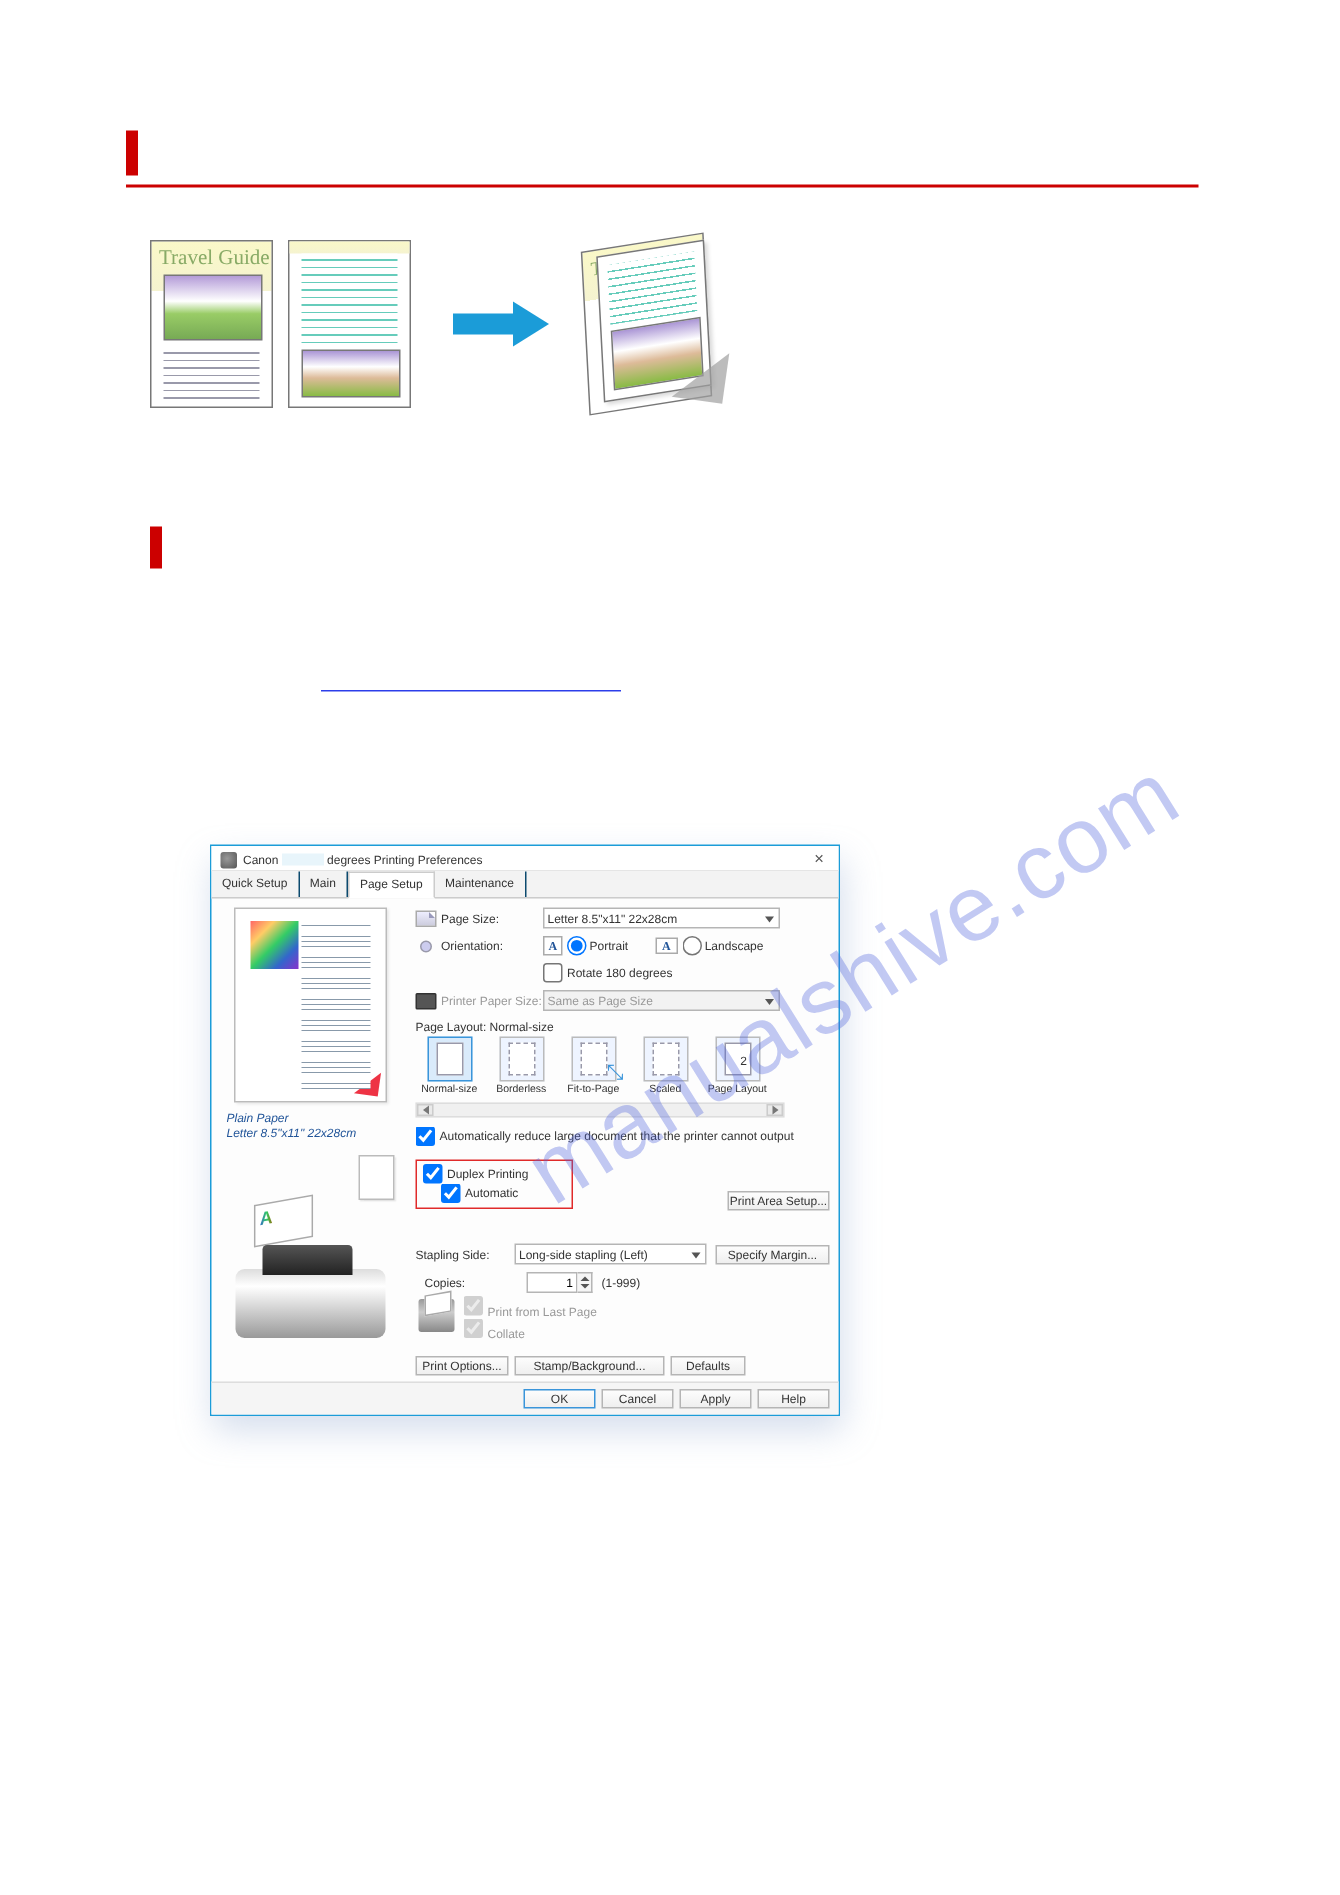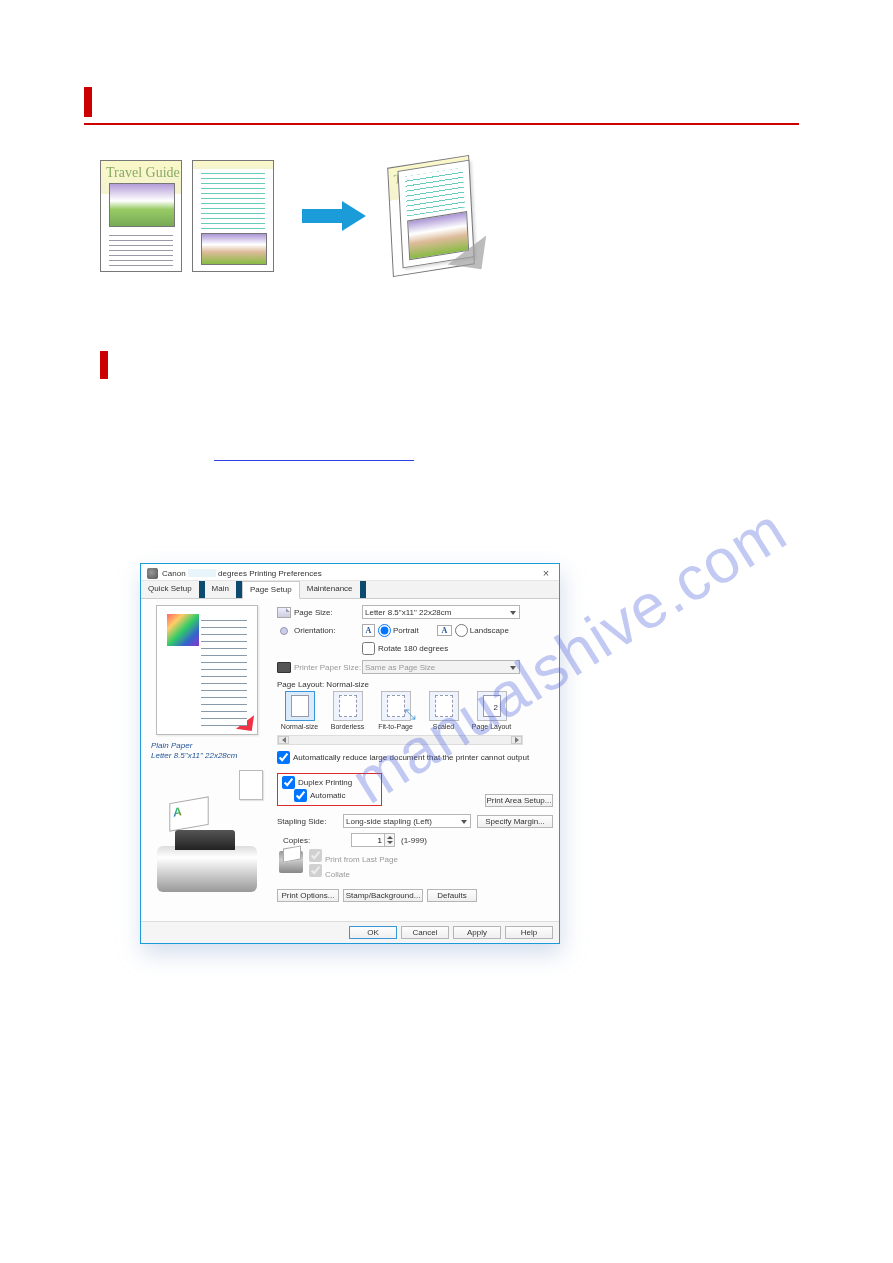--- a/index.html
+++ b/index.html
@@ -61,21 +61,21 @@
     font-family:'Segoe UI',Tahoma,sans-serif;
     font-size:8px;
     color:#333;
   }
   .dlg-titlebar { height:17px; padding:2px 6px 0 6px; display:flex; align-items:center; border-bottom:1px solid #e5e5e5; background:#fff; }
   .dlg-titlebar .printer-ico { width:11px; height:11px; border-radius:2px; background:radial-gradient(circle at 40% 40%, #999, #555); margin-right:4px; }
   .dlg-titlebar .ttl { flex:1; font-size:8px; }
   .dlg-titlebar .x { width:14px; text-align:center; color:#555; font-size:11px; line-height:11px; cursor:pointer; }
 
   .tabs { height:18px; display:flex; border-bottom:1px solid #ccc; background:#f3f3f3; }
-  .tab { padding:3px 7px 0 7px; font-size:8px; color:#333; border-right:6px solid #0c4a6e; }
+  .tab { padding:3px 7px 0 7px; font-size:8px; color:#333; border-right:1px solid #0c4a6e; }
   .tab.active { background:#fff; border-bottom:1px solid #fff; margin-bottom:-1px; border-top:1px solid #ccc; border-left:1px solid #ccc; border-right:1px solid #ccc; }
 
   .dlg-body { display:flex; height:322px; }
   .left-pane { width:132px; padding:6px; }
   .preview-page { width:102px; height:130px; background:#fff; border:1px solid #bbb; margin:0 auto 6px; position:relative; box-shadow:1px 1px 2px rgba(0,0,0,0.1); }
   .preview-page::before { content:""; position:absolute; top:8px; left:10px; width:32px; height:32px; background:linear-gradient(to bottom right,#f66,#fc6,#3c6,#36c,#83c); }
   .preview-page::after { content:""; position:absolute; top:8px; left:44px; right:10px; height:112px; background:repeating-linear-gradient(#fff,#fff 3px,#89a 3px,#89a 3.5px); }
   .flip-ico { position:absolute; bottom:4px; right:4px; width:20px; height:20px; }
   .flip-ico::before { content:""; position:absolute; width:0; height:0; right:0; bottom:0; border-right:16px solid #e34; border-top:16px solid transparent; transform:rotate(8deg); }
 
@@ -300,21 +300,21 @@
             </div>
           <div class="line">
               <input type="checkbox" checked="" style="">
               <span>Automatic</span>
             </div>
         </div>
         <div style="flex:1"></div>
         <div class="btn-std" style="width:68px;margin-bottom:3px">Print Area Setup...</div>
       </div>
 
-      <div class="row" style="margin-top:4px">
+      <div class="row" style="margin-top:19px">
         <label style="width:66px">Stapling Side:</label>
         <div class="combo" style="width:128px">
           <span>Long-side stapling (Left)</span>
         </div>
         <div style="width:6px"></div>
         <div class="btn-std" style="width:76px">Specify Margin...</div>
       </div>
 
       <div class="copies-row">
         <label>Copies:</label>
@@ -328,21 +328,21 @@
       <div style="display:flex;margin-top:2px">
         <div class="stack-ico"></div>
         <div>
           <div class="disabledtxt"><input type="checkbox" checked="" disabled="" style=""><span>Print from Last Page</span></div>
           <div class="disabledtxt"><input type="checkbox" checked="" disabled="" style=""><span>Collate</span></div>
         </div>
       </div>
 
       <div style="display:flex;gap:4px;margin-top:10px;justify-content:flex-start">
         <div class="btn-std" style="width:62px">Print Options...</div>
-        <div class="btn-std" style="width:80px">Stamp/Background...</div>
+        <div class="btn-std" style="width:100px">Stamp/Background...</div>
         <div class="btn-std" style="width:50px">Defaults</div>
       </div>
     </div>
   </div>
 
   <div class="dlg-foot">
     <div class="btn-std" style="border:1.5px solid #3a95da">OK</div>
     <div class="btn-std">Cancel</div>
     <div class="btn-std">Apply</div>
     <div class="btn-std">Help</div>

